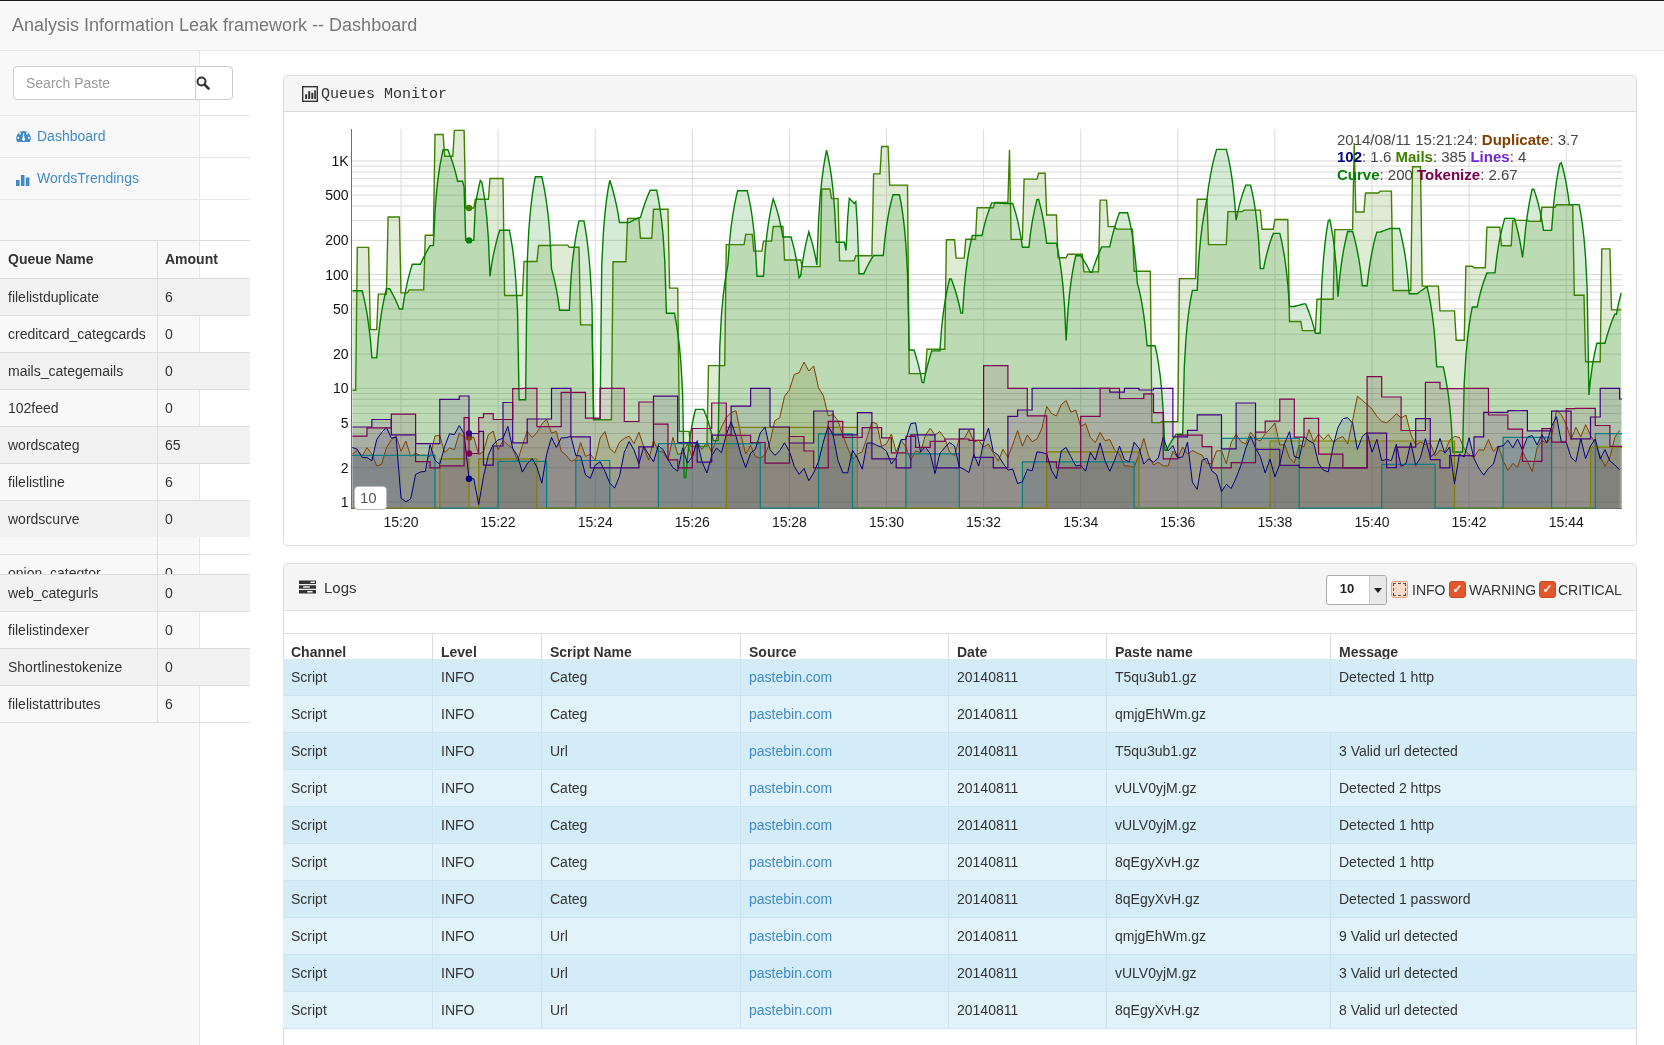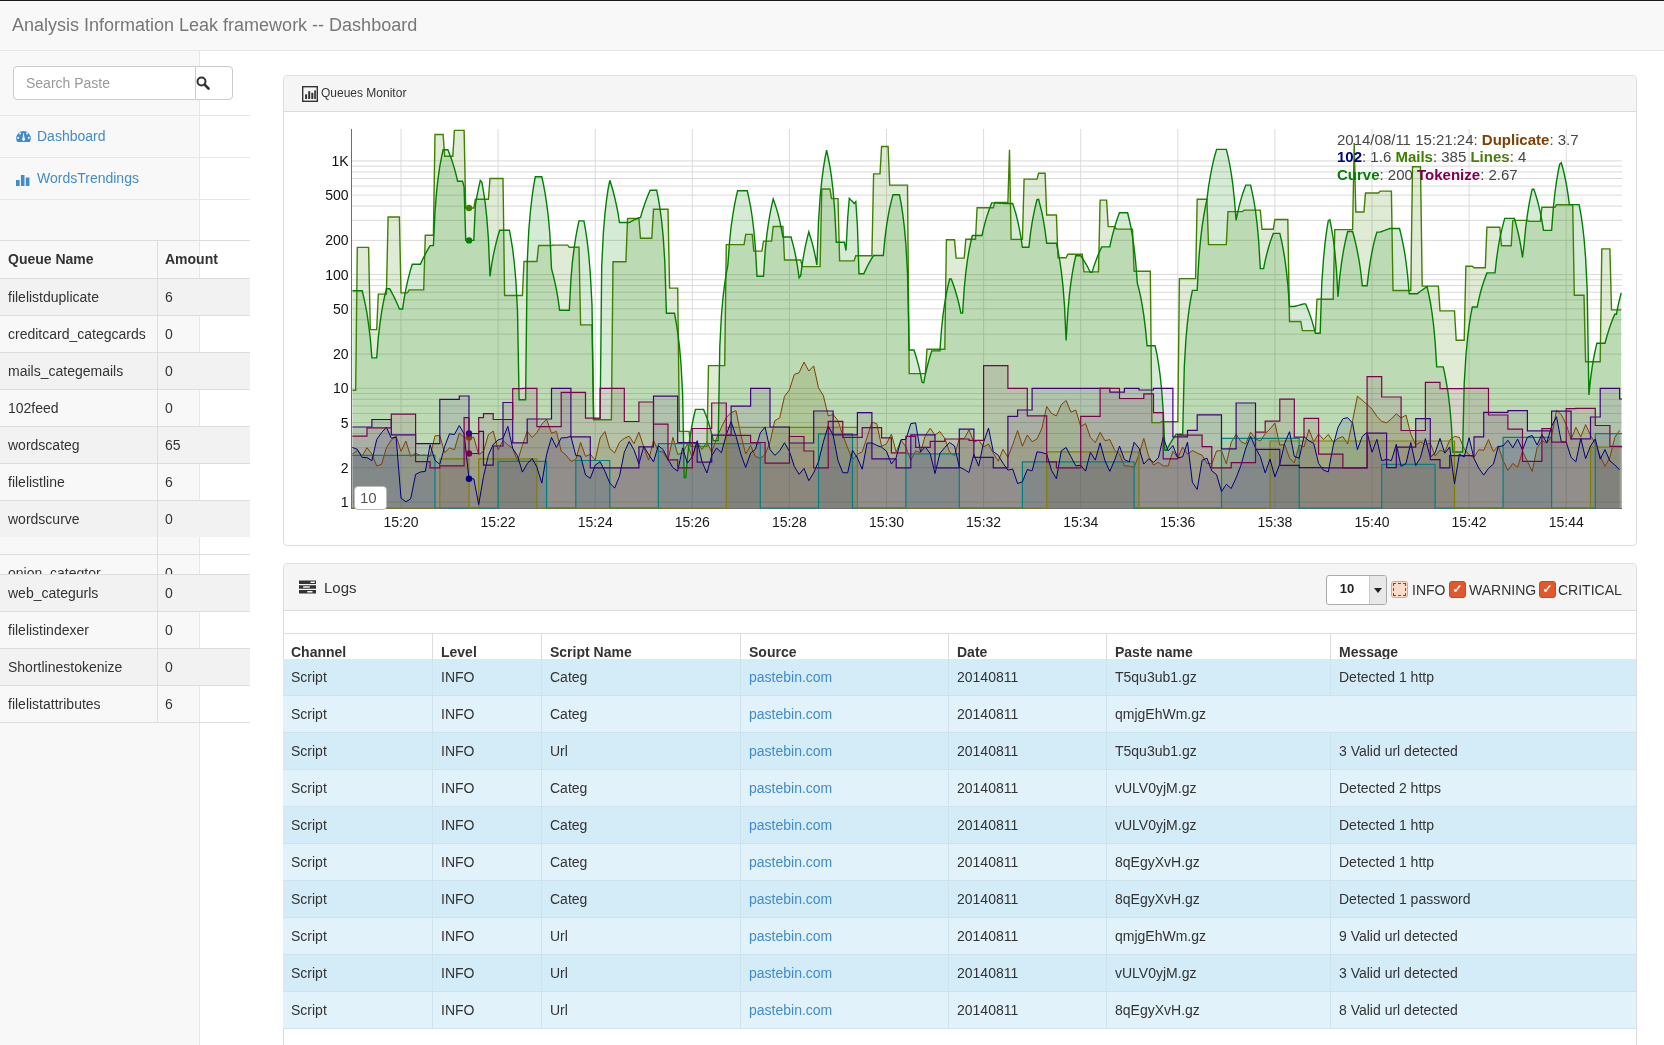--- a/index.html
+++ b/index.html
@@ -162,21 +162,21 @@
         <g fill="none" stroke="#333">
           <rect x="0.7" y="0.7" width="14.6" height="14.6" stroke-width="1.4"></rect>
         </g>
         <g fill="#333">
           <rect x="3.1" y="8.3" width="2" height="4.7"></rect>
           <rect x="6.2" y="5.2" width="2" height="7.8"></rect>
           <rect x="9.3" y="6.8" width="2" height="6.2"></rect>
           <rect x="12.2" y="4.4" width="1.7" height="8.6"></rect>
         </g>
       </svg>
-    <span style="position:absolute;left:37px;top:10px;font-size:12px;">Queues Monitor</span>
+    <span style="position:absolute;left:37px;top:10px;font-size:15px;font-family:Liberation Mono, monospace;">Queues Monitor</span>
   </div>
 </div>
 
 <svg id="chart" style="position:absolute;left:284px;top:111px;" width="1352" height="434" viewBox="0 0 1352 434">
     <line x1="117.0" y1="18" x2="117.0" y2="397" stroke="#dcdcdc" stroke-width="1"></line>
     <line x1="214.1" y1="18" x2="214.1" y2="397" stroke="#dcdcdc" stroke-width="1"></line>
     <line x1="311.2" y1="18" x2="311.2" y2="397" stroke="#dcdcdc" stroke-width="1"></line>
     <line x1="408.3" y1="18" x2="408.3" y2="397" stroke="#dcdcdc" stroke-width="1"></line>
     <line x1="505.4" y1="18" x2="505.4" y2="397" stroke="#dcdcdc" stroke-width="1"></line>
     <line x1="602.5" y1="18" x2="602.5" y2="397" stroke="#dcdcdc" stroke-width="1"></line>
@@ -257,21 +257,21 @@
     <path d="M68.4 316.0H73.3H78.2H83.0H87.9V308.5H92.7H97.6H102.4H107.3V323.9H112.1H117.0H121.9H126.7H131.6V332.6H136.4H141.3H146.1H151.0H155.8V288.3H160.7H165.5H170.4H175.3V285.0H180.1H185.0V322.5H189.8H194.7V320.4H199.5V354.1H204.4H209.2V335.0H214.1H219.0V291.5H223.8H228.7V331.9H233.5H238.4H243.2V308.0H248.1H252.9H257.8H262.6H267.5V277.3H272.4H277.2H282.1H286.9V325.9H291.8H296.6H301.5H306.3V356.9H311.2H316.1H320.9H325.8H330.6H335.5H340.3H345.2H350.0H354.9V335.8H359.8H364.6H369.5V285.2H374.3H379.2H384.0H388.9H393.7V331.6H398.6H403.4H408.3H413.2V351.1H418.0H422.9H427.7V324.2H432.6H437.4H442.3H447.1V295.1H452.0H456.8H461.7H466.6V277.3H471.4H476.3H481.1H486.0V316.0H490.8H495.7H500.5H505.4V332.0H510.3H515.1H520.0H524.8H529.7V300.0H534.5H539.4H544.2H549.1V323.9H554.0H558.8H563.7H568.5H573.4V301.7H578.2H583.1H587.9V347.8H592.8H597.6H602.5H607.4H612.2V356.9H617.1H621.9H626.8V323.9H631.6H636.5H641.3H646.2H651.0V356.9H655.9H660.8H665.6H670.5H675.3V318.2H680.2H685.0H689.9V346.4H694.7H699.6H704.5H709.3V356.9H714.2H719.0H723.9V305.4H728.7H733.6V299.0H738.4H743.3H748.1V277.3H753.0H757.9H762.7H767.6H772.4H777.3H782.1H787.0H791.8H796.7H801.6H806.4H811.3H816.1H821.0H825.8V281.1H830.7H835.5H840.4V277.3H845.2H850.1H855.0V279.0H859.8H864.7H869.5V277.3H874.4H879.2H884.1H888.9V325.8H893.8H898.7H903.5V319.3H908.4H913.2V303.9H918.1H922.9H927.8H932.6H937.5V337.8H942.3H947.2H952.1V292.0H956.9H961.8H966.6H971.5V338.3H976.3H981.2H986.0H990.9H995.8V354.4H1000.6H1005.5H1010.3H1015.2V356.7H1020.0H1024.9H1029.7H1034.6H1039.5V356.9H1044.3H1049.2H1054.0H1058.9H1063.7H1068.6H1073.4H1078.3H1083.1V322.1H1088.0H1092.9H1097.7H1102.6V356.7H1107.4H1112.3V336.1H1117.1H1122.0H1126.8H1131.7V307.7H1136.5H1141.4H1146.3V348.7H1151.1H1156.0V356.9H1160.8H1165.7V344.7H1170.5H1175.4H1180.2H1185.1H1190.0V325.8H1194.8H1199.7V301.4H1204.5H1209.4H1214.2H1219.1H1223.9V299.6H1228.8H1233.6H1238.5H1243.4V319.8H1248.2H1253.1H1257.9H1262.8H1267.6V300.1H1272.5H1277.3H1282.2H1287.1V327.9H1291.9H1296.8H1301.6H1306.5V306.0H1311.3H1316.2V277.3H1321.0H1325.9H1330.8H1335.6V288.0H1338.0" fill="none" stroke="#400080" stroke-width="1.2"></path>
     <path d="M68.4 325.1H73.3H78.2H83.0V316.9H87.9H92.7H97.6H102.4H107.3V303.2H112.1H117.0H121.9H126.7H131.6V350.6H136.4H141.3H146.1V356.9H151.0H155.8V354.8H160.7H165.5H170.4H175.3H180.1V306.6H185.0V342.5H189.8H194.7V306.6H199.5V302.6H204.4H209.2V308.5H214.1H219.0H223.8H228.7V277.6H233.5H238.4V277.3H243.2H248.1H252.9V315.6H257.8H262.6H267.5H272.4H277.2V281.4H282.1H286.9H291.8H296.6H301.5V307.1H306.3H311.2H316.1V277.3H320.9H325.8H330.6H335.5H340.3V310.5H345.2H350.0H354.9V291.0H359.8H364.6H369.5V313.1H374.3H379.2H384.0V348.8H388.9H393.7V356.9H398.6H403.4H408.3V317.5H413.2H418.0H422.9H427.7V292.0H432.6H437.4H442.3V324.3H447.1H452.0H456.8H461.7H466.6V331.5H471.4H476.3H481.1V352.2H486.0H490.8H495.7H500.5H505.4V325.5H510.3H515.1H520.0V340.0H524.8H529.7V356.9H534.5H539.4H544.2V310.3H549.1H554.0H558.8V326.3H563.7H568.5H573.4H578.2V316.7H583.1H587.9H592.8H597.6V326.9H602.5H607.4V341.8H612.2H617.1H621.9V325.3H626.8H631.6V336.4H636.5H641.3H646.2V330.4H651.0H655.9H660.8V328.0H665.6H670.5H675.3H680.2H685.0V329.4H689.9H694.7H699.6V254.7H704.5H709.3H714.2H719.0H723.9V277.3H728.7H733.6H738.4H743.3V304.9H748.1H753.0H757.9H762.7V350.9H767.6H772.4V356.9H777.3H782.1H787.0H791.8H796.7V305.3H801.6H806.4H811.3H816.1V277.3H821.0H825.8H830.7H835.5V287.5H840.4H845.2H850.1H855.0H859.8V282.8H864.7H869.5V301.6H874.4H879.2V347.8H884.1H888.9H893.8V324.2H898.7H903.5H908.4H913.2H918.1V335.7H922.9H927.8V356.9H932.6H937.5H942.3H947.2V351.7H952.1H956.9H961.8H966.6H971.5V321.2H976.3H981.2V310.2H986.0H990.9H995.8V288.2H1000.6H1005.5H1010.3V326.1H1015.2H1020.0V307.4H1024.9H1029.7H1034.6V343.2H1039.5H1044.3H1049.2H1054.0H1058.9V356.9H1063.7H1068.6H1073.4H1078.3H1083.1V265.7H1088.0H1092.9H1097.7V286.0H1102.6H1107.4H1112.3H1117.1V319.5H1122.0H1126.8H1131.7H1136.5H1141.4V271.4H1146.3H1151.1H1156.0V277.7H1160.8H1165.7H1170.5H1175.4H1180.2V277.3H1185.1H1190.0H1194.8H1199.7H1204.5V304.0H1209.4H1214.2H1219.1H1223.9V318.1H1228.8H1233.6H1238.5V350.4H1243.4H1248.2H1253.1H1257.9V317.7H1262.8H1267.6V331.1H1272.5H1277.3H1282.2V297.6H1287.1H1291.9V297.4H1296.8H1301.6H1306.5H1311.3V314.5H1316.2H1321.0H1325.9V335.3H1330.8H1335.6H1338.0" fill="none" stroke="#800050" stroke-width="1.2"></path>
     <circle cx="185.0" cy="97.0" r="3.2" fill="#408000"></circle>
     <circle cx="185.0" cy="129.4" r="3.2" fill="#008000"></circle>
     <circle cx="185.0" cy="326.4" r="3.2" fill="#804000"></circle>
     <circle cx="185.0" cy="367.8" r="3.2" fill="#000080"></circle>
     <circle cx="185.0" cy="322.5" r="3.2" fill="#400080"></circle>
     <circle cx="185.0" cy="342.5" r="3.2" fill="#800050"></circle>
   </svg>
 
-<div id="legend"><span style="color:#474747">2014/08/11 15:21:24: <b style="color:#804000">Duplicate</b>: 3.7<br><b style="color:#000080">102</b>: 1.6 <b style="color:#408000">Mails</b>: 385 <b style="color:#4d7c0f">Lines</b>: 4<br><b style="color:#008000">Curve</b>: 200 <b style="color:#800050">Tokenize</b>: 2.67</span></div>
+<div id="legend"><span style="color:#474747">2014/08/11 15:21:24: <b style="color:#804000">Duplicate</b>: 3.7<br><b style="color:#000080">102</b>: 1.6 <b style="color:#408000">Mails</b>: 385 <b style="color:#6d28d9">Lines</b>: 4<br><b style="color:#008000">Curve</b>: 200 <b style="color:#800050">Tokenize</b>: 2.67</span></div>
 <div id="roller">10</div>
 
 <div class="panel" style="left:283px; top:563px; width:1354px; height:497px;">
   <div class="panel-heading" style="height:47px;">
     <svg style="position:absolute;left:15px;top:15px" width="17" height="16" viewBox="0 0 17 16">
         <g fill="#333">
           <path d="M0 1.5 H17 V5 H0 Z M11.5 2.5 H15.8 V4 H11.5 Z" fill-rule="evenodd"></path>
           <path d="M0 6.2 H17 V9.7 H0 Z M4.2 7.2 H10.8 V8.7 H4.2 Z" fill-rule="evenodd"></path>
           <path d="M0 11 H17 V14.5 H0 Z M8.3 12 H13.5 V13.5 H8.3 Z" fill-rule="evenodd"></path>
         </g>

